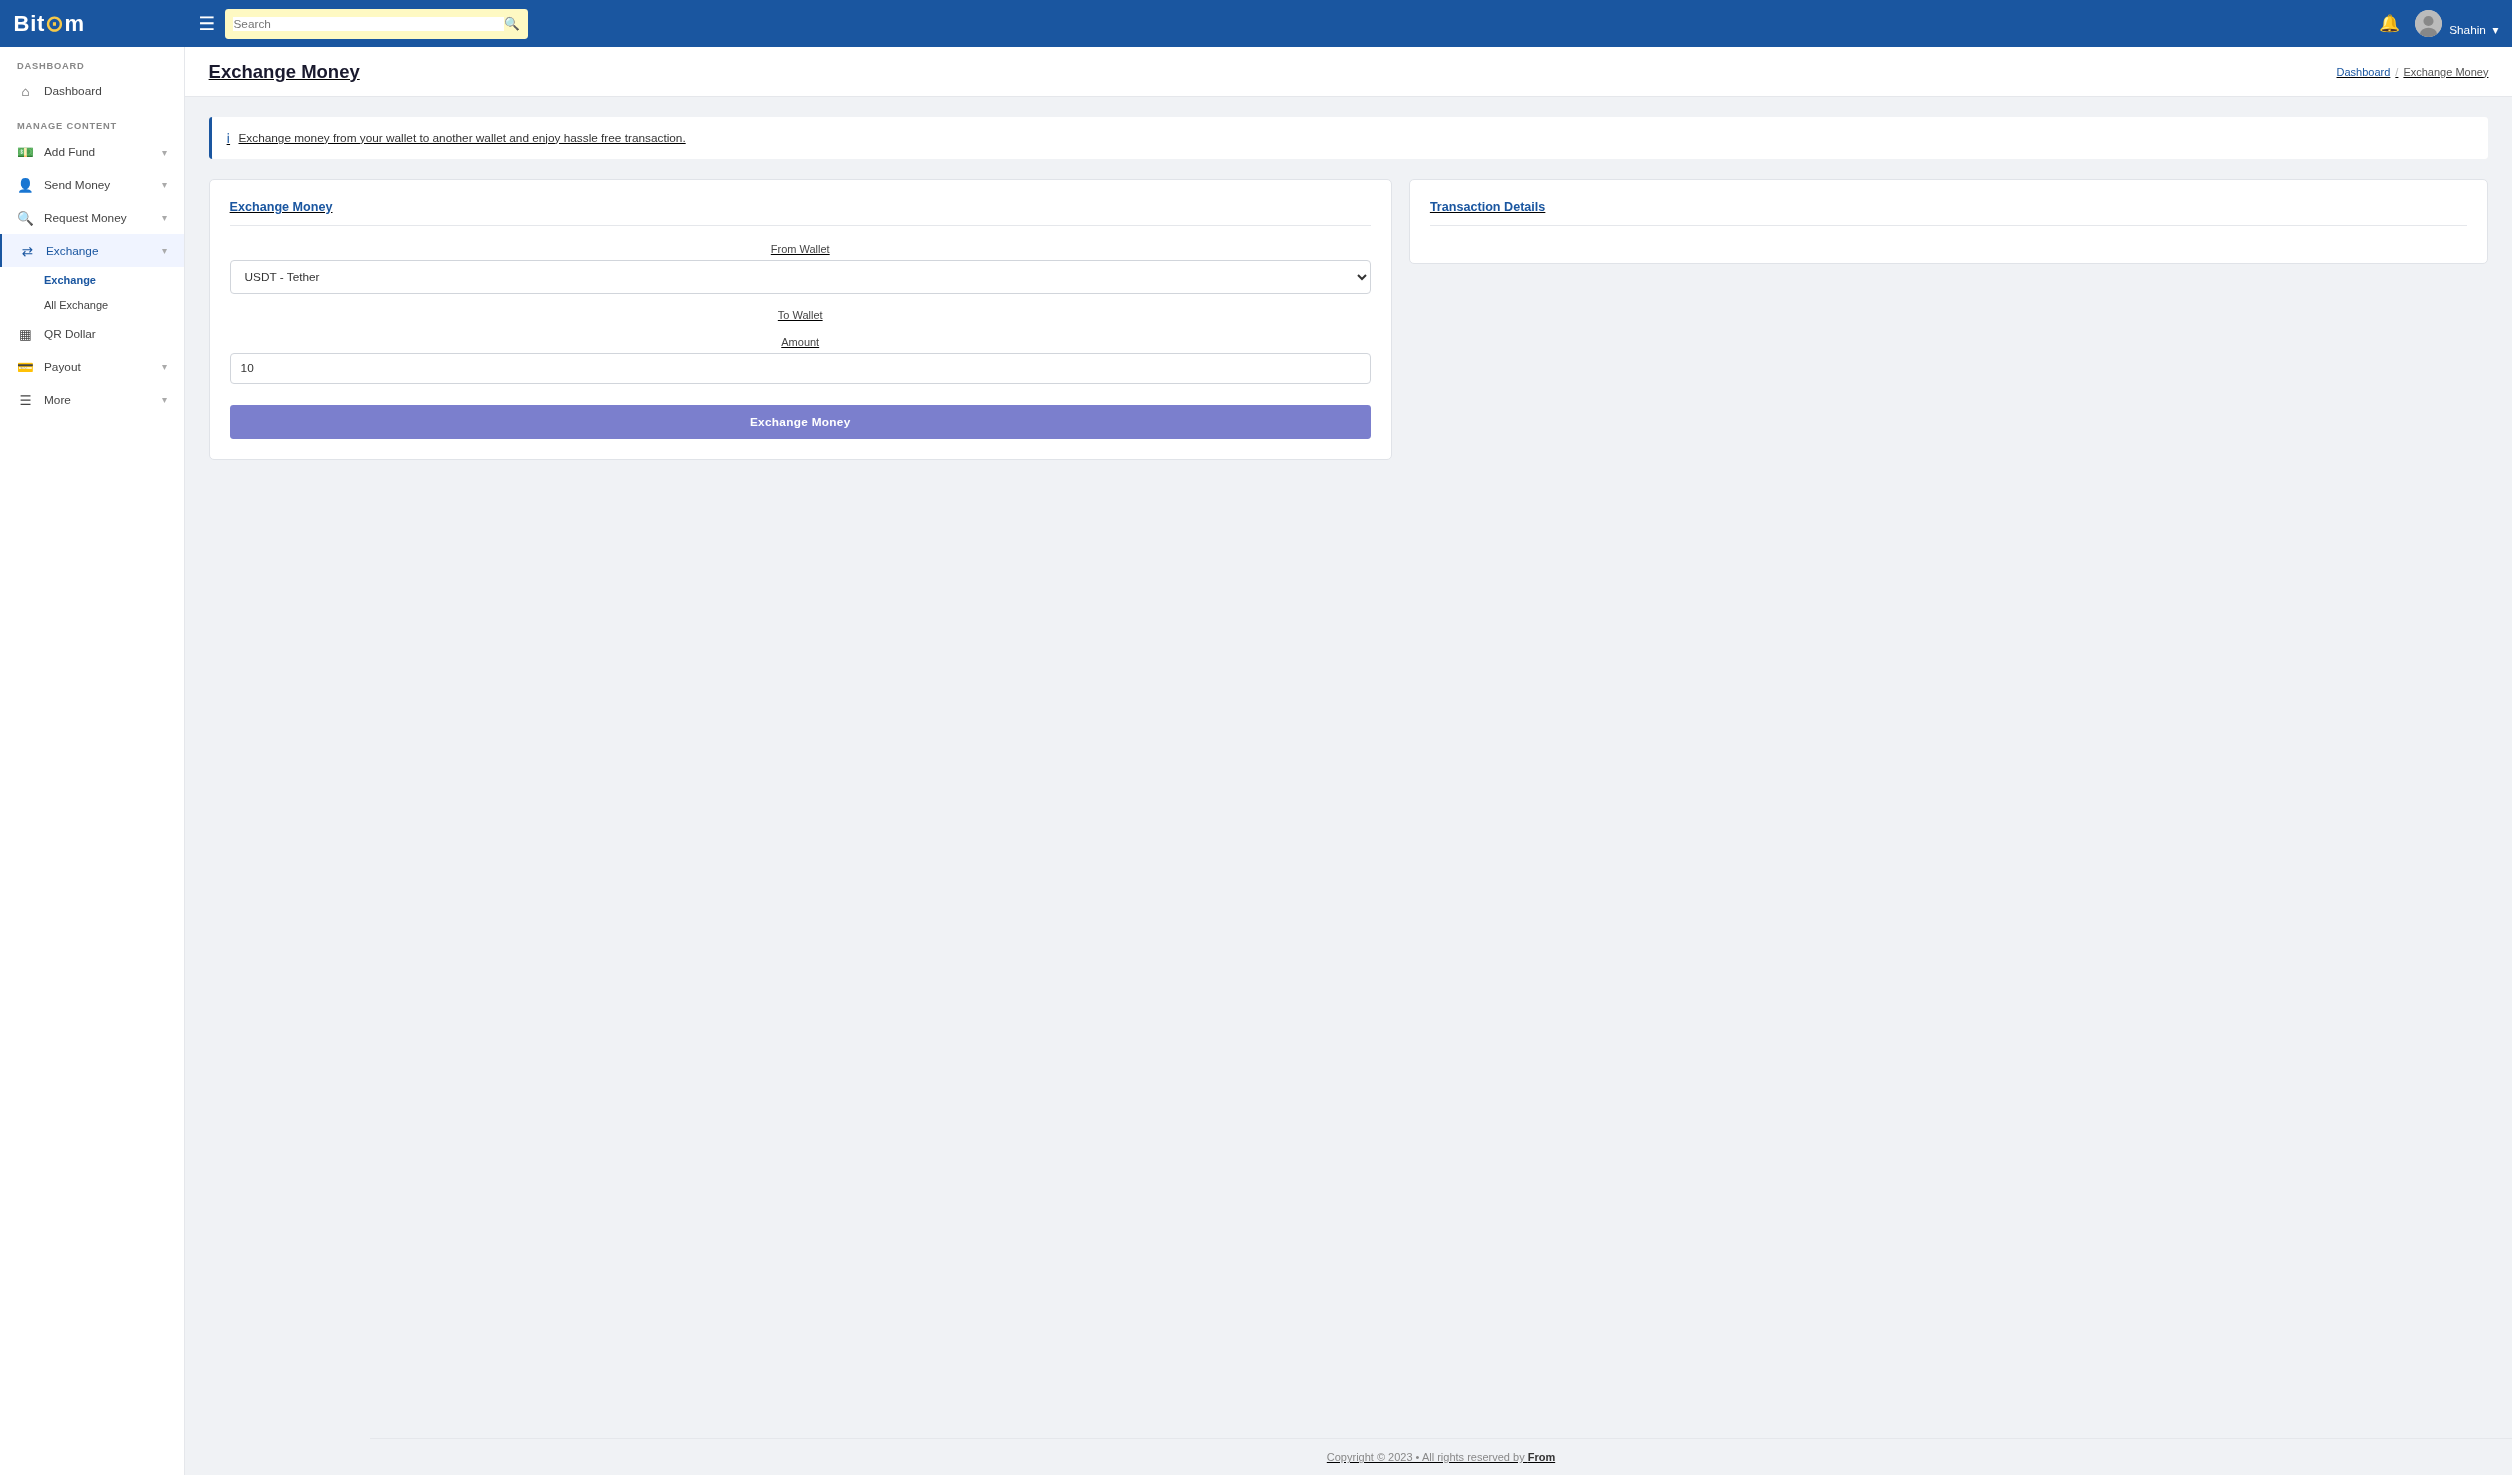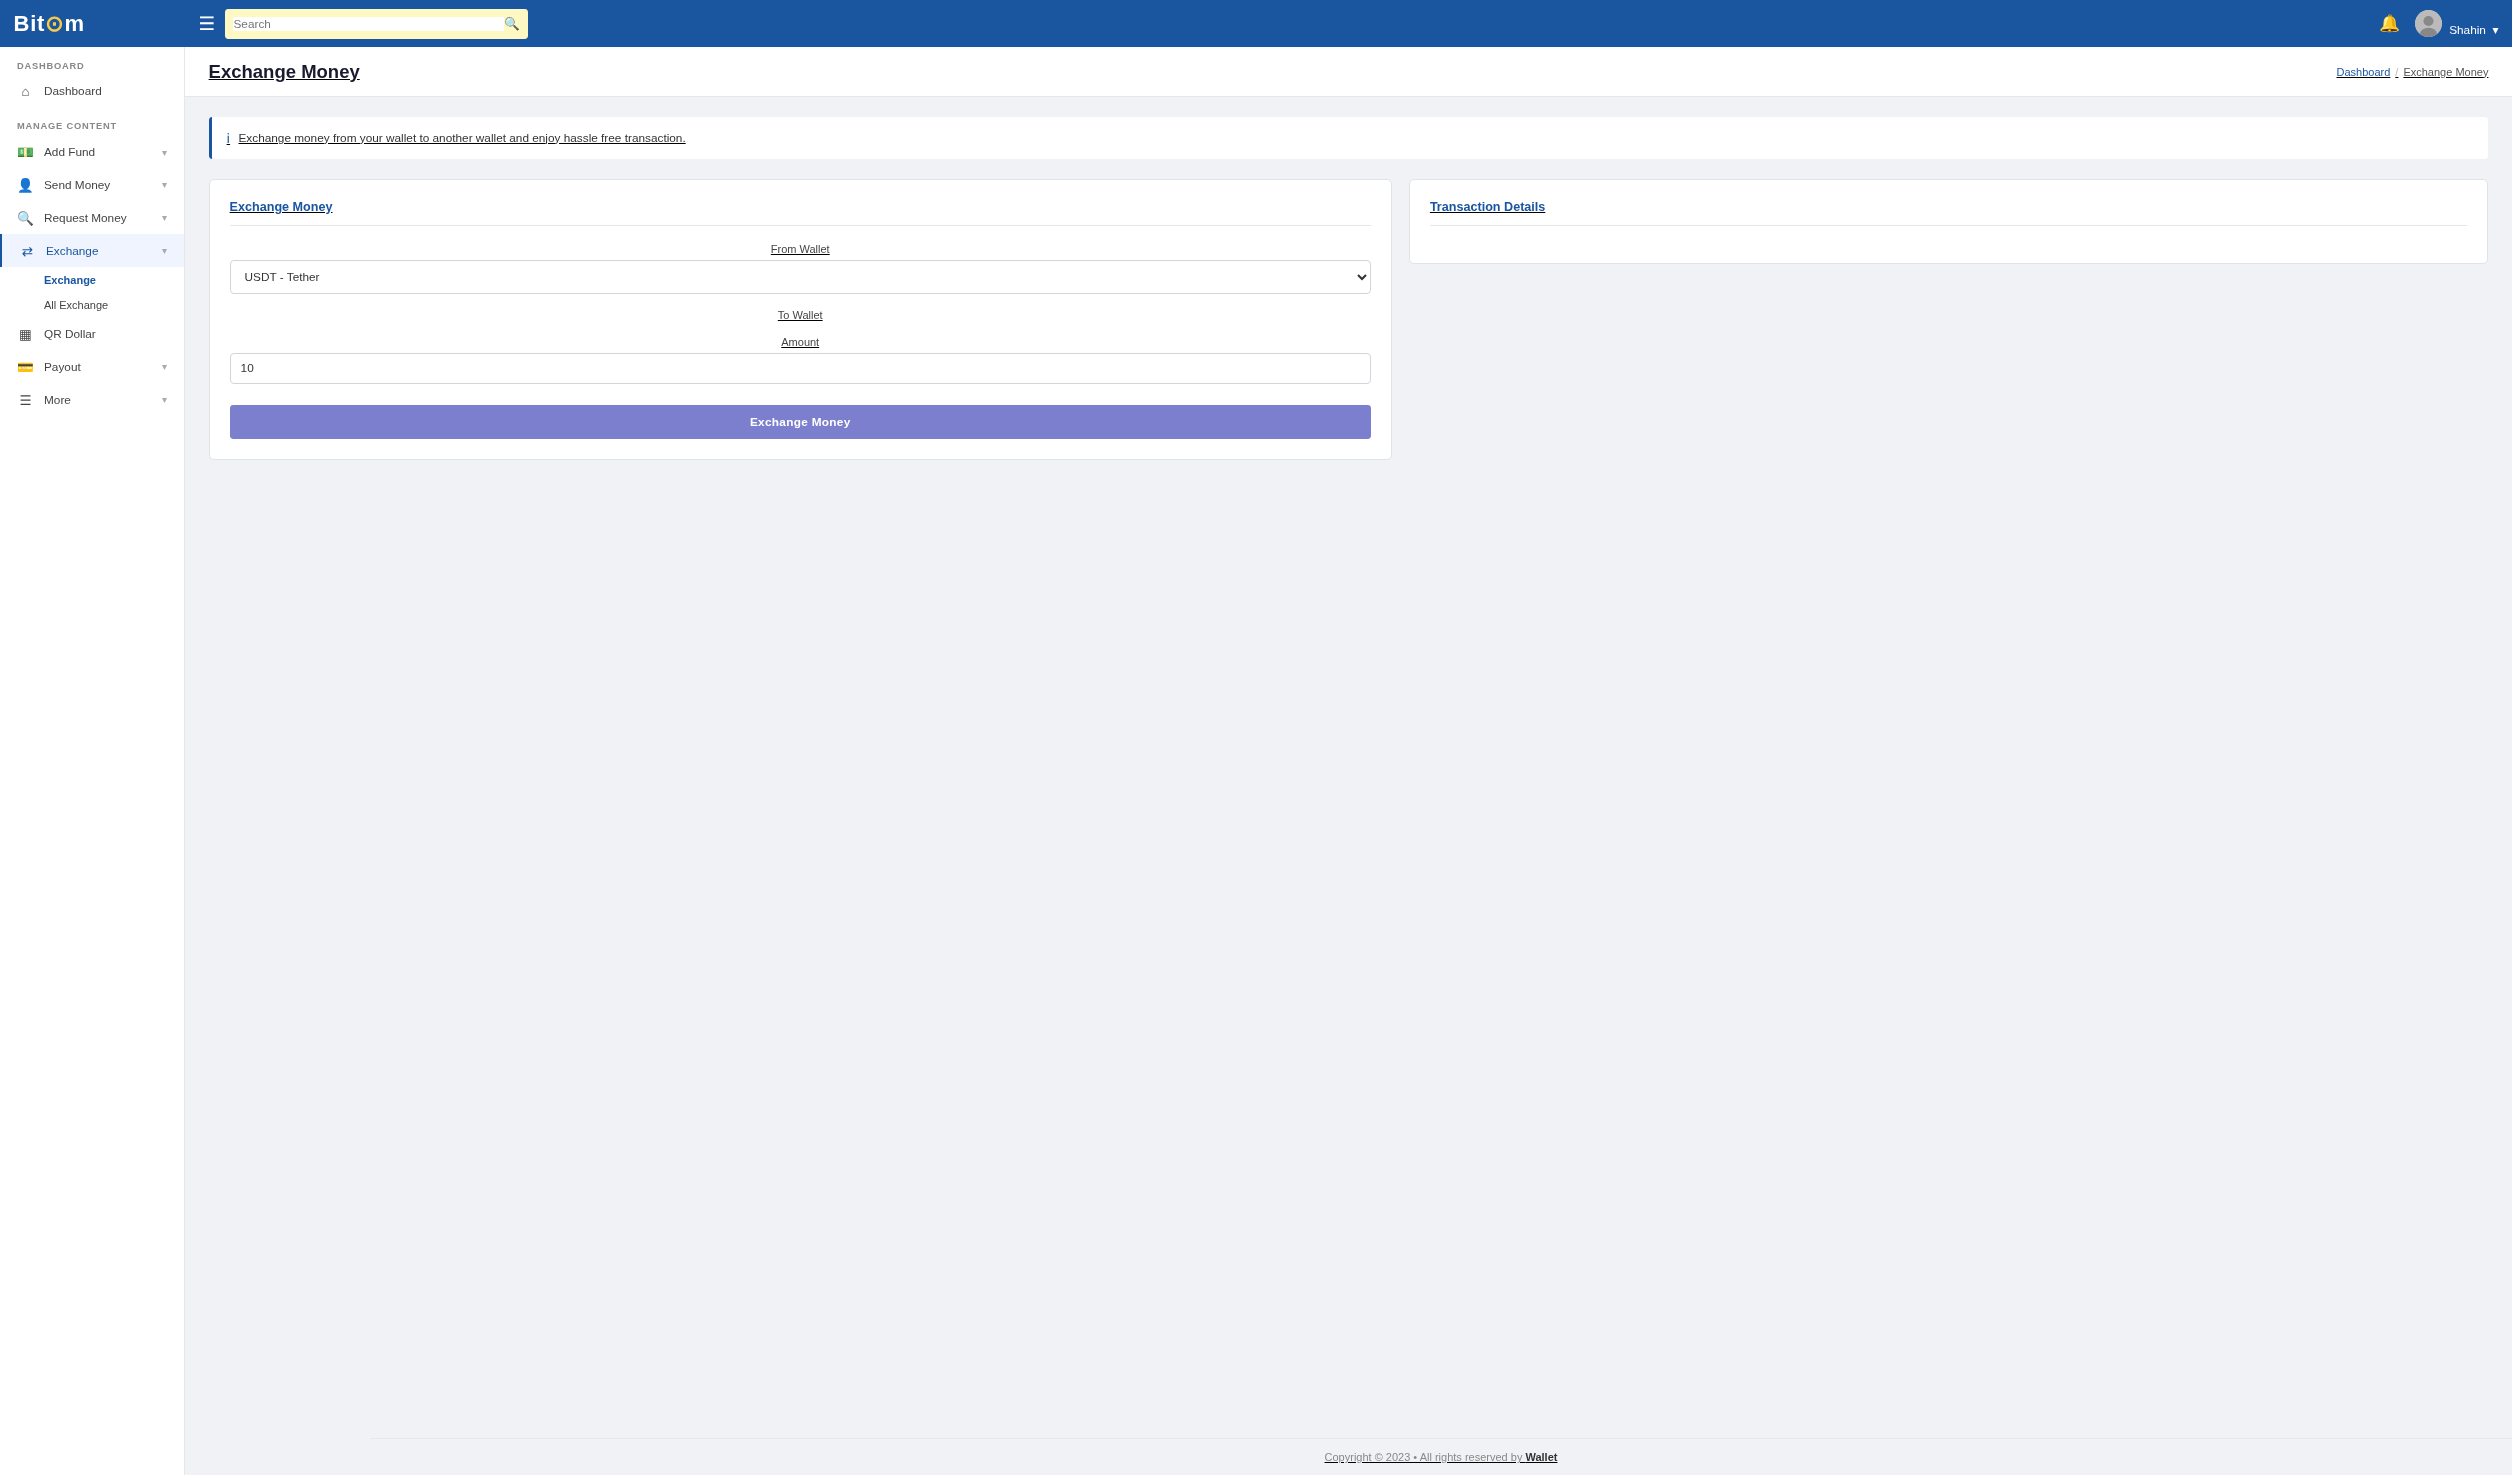--- a/index.html
+++ b/index.html
@@ -412,17 +412,17 @@
           <button class="btn-exchange">Exchange Money</button>
         </div>
 
         <div class="card card-transaction">
           <div class="card-title">Transaction Details</div>
         </div>
       </div>
     </div>
 
     <footer class="footer">
-      <span>Copyright © 2023  •  All rights reserved by </span><strong>Wallet</strong>
+      <span>Copyright © 2023  •  All rights reserved by </span><strong>From</strong>
     </footer>
   </div>
 </div>
 
 
 </body></html>

